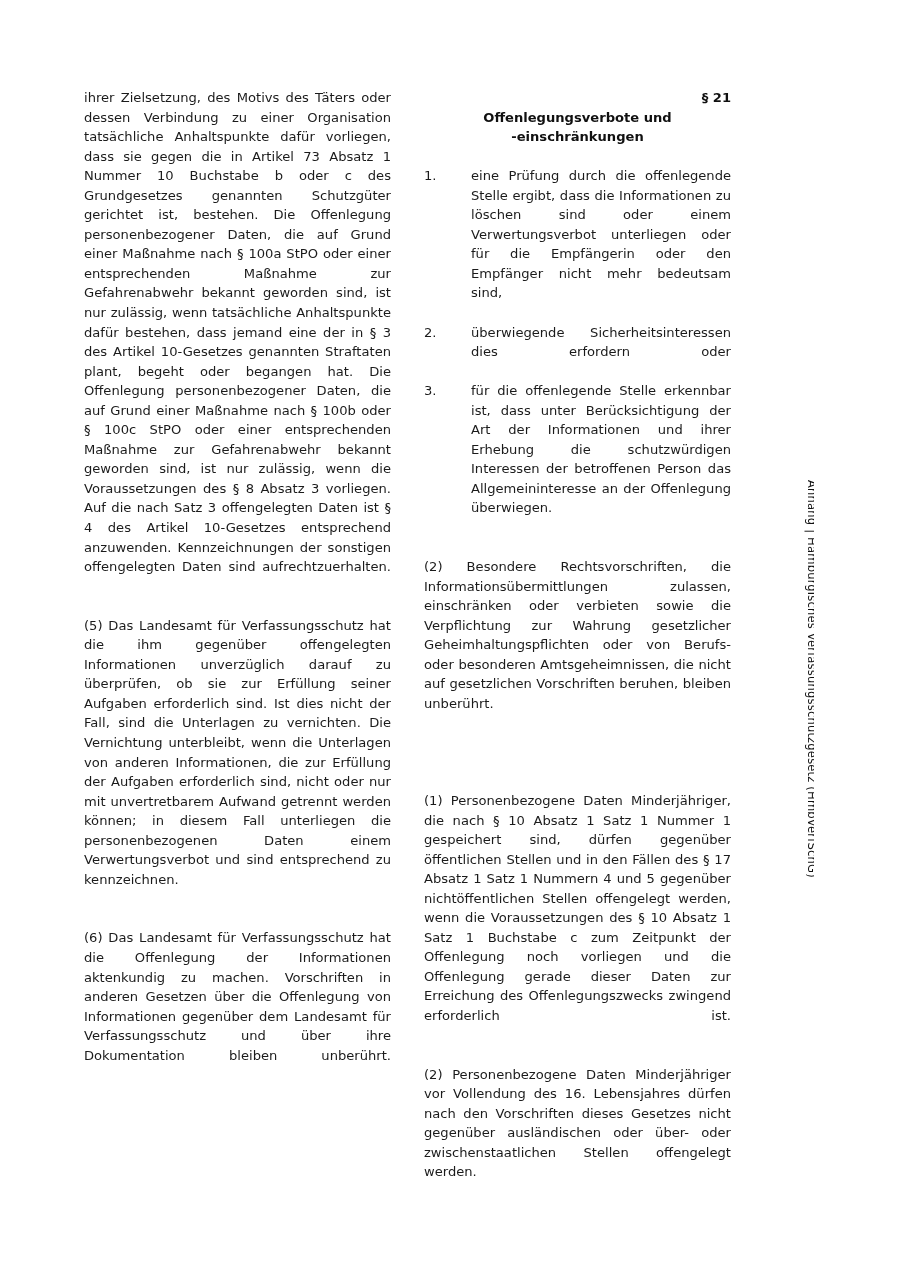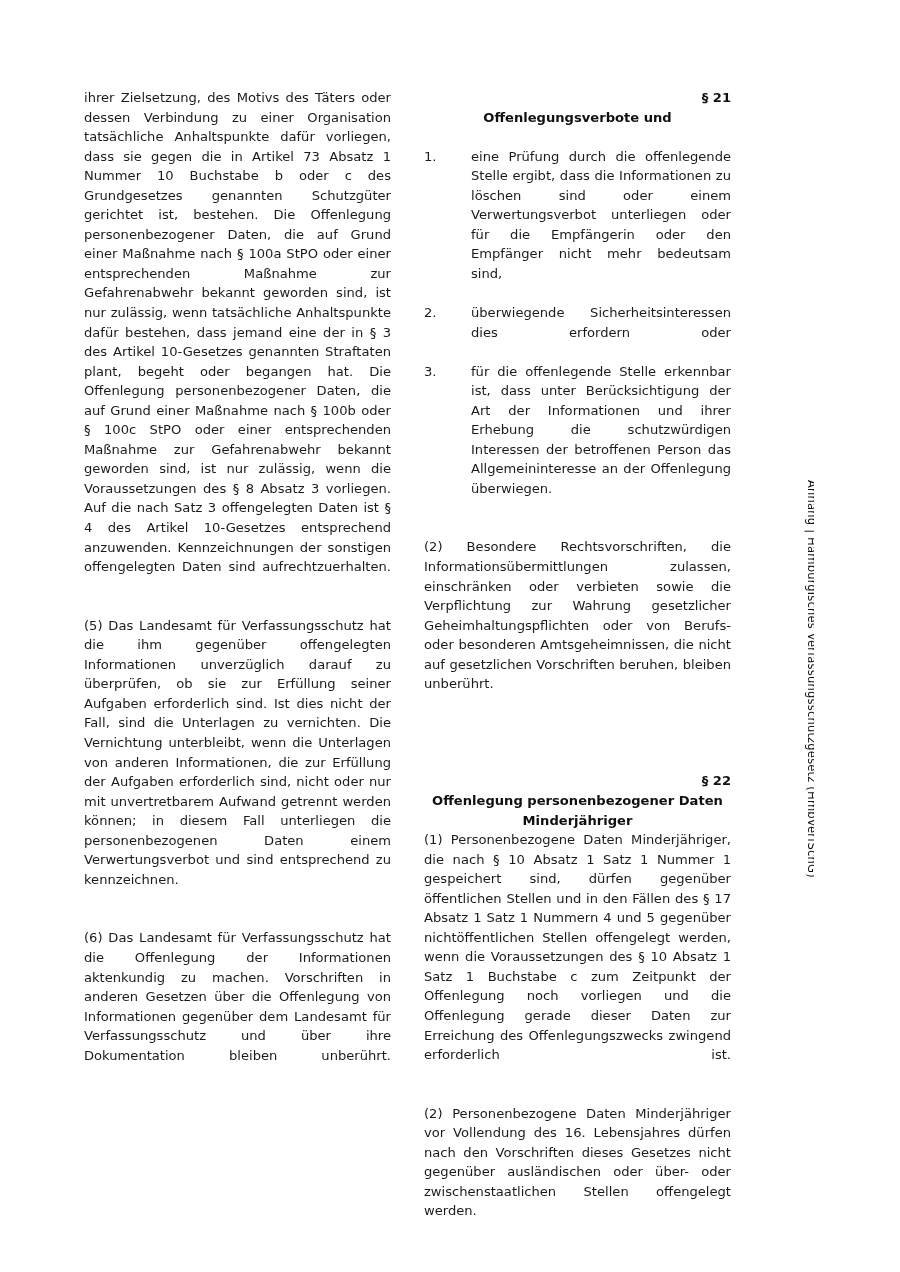--- a/index.html
+++ b/index.html
@@ -124,20 +124,21 @@
     <p class="j">(5) Das Landesamt für Verfassungsschutz hat die ihm gegenüber offengelegten Informationen unverzüglich darauf zu überprüfen, ob sie zur Erfüllung seiner Aufgaben erforderlich sind. Ist dies nicht der Fall, sind die Unterlagen zu vernichten. Die Vernichtung unterbleibt, wenn die Unterlagen von anderen Informationen, die zur Erfüllung der Aufgaben erforderlich sind, nicht oder nur mit unvertretbarem Aufwand getrennt werden können; in diesem Fall unterliegen die personenbezogenen Daten einem Verwertungsverbot und sind entsprechend zu kennzeichnen.</p>
     <div class="para-gap"></div>
     <p class="j">(6) Das Landesamt für Verfassungsschutz hat die Offenlegung der Informationen aktenkundig zu machen. Vorschriften in anderen Gesetzen über die Offenlegung von Informationen gegenüber dem Landesamt für Verfassungsschutz und über ihre Dokumentation bleiben unberührt.</p>
   </div>
 
   <div class="col" id="col-right">
 
     <div class="sec-head">
       <span class="sec-no">§ 21</span>
       <span class="sec-title-line">Offenlegungsverbote und</span>
+      <span class="sec-title-line">-einschränkungen</span>
     </div>
 
 
     <div class="para-gap"></div>
 
     <ol class="numlist">
       <li>
         <span class="marker">1.</span>
         <span class="j" style="display:block">eine Prüfung durch die offenlegende Stelle ergibt, dass die Informationen zu löschen sind oder einem Verwertungsverbot unterliegen oder für die Empfängerin oder den Empfänger nicht mehr bedeutsam sind,</span>
       </li>
@@ -150,25 +151,20 @@
         <span class="j" style="display:block">für die offenlegende Stelle erkennbar ist, dass unter Berücksichtigung der Art der Informationen und ihrer Erhebung die schutzwürdigen Interessen der betroffenen Person das Allgemeininteresse an der Offenlegung überwiegen.</span>
       </li>
     </ol>
 
     <div class="para-gap"></div>
 
     <p class="j">(2) Besondere Rechtsvorschriften, die Informationsübermittlungen zulassen, einschränken oder verbieten sowie die Verpflichtung zur Wahrung gesetzlicher Geheimhaltungspflichten oder von Berufs- oder besonderen Amtsgeheimnissen, die nicht auf gesetzlichen Vorschriften beruhen, bleiben unberührt.</p>
 
     <div style="height:58px"></div>
 
-    <div class="sec-head">
-      <span class="sec-no">§ 22</span>
-      <span class="sec-title-line">Offenlegung personenbezogener Daten</span>
-      <span class="sec-title-line">Minderjähriger</span>
-    </div>
 
     <p class="j">(1) Personenbezogene Daten Minderjähriger, die nach § 10 Absatz 1 Satz 1 Nummer 1 gespeichert sind, dürfen gegenüber öffentlichen Stellen und in den Fällen des § 17 Absatz 1 Satz 1 Nummern 4 und 5 gegenüber nichtöffentlichen Stellen offengelegt werden, wenn die Voraussetzungen des § 10 Absatz 1 Satz 1 Buchstabe c zum Zeitpunkt der Offenlegung noch vorliegen und die Offenlegung gerade dieser Daten zur Erreichung des Offenlegungszwecks zwingend erforderlich ist.</p>
 
     <div class="para-gap"></div>
 
     <p class="j">(2) Personenbezogene Daten Minderjähriger vor Vollendung des 16. Lebensjahres dürfen nach den Vorschriften dieses Gesetzes nicht gegenüber ausländischen oder über- oder zwischenstaatlichen Stellen offengelegt werden.</p>
   </div>
 
   <div id="running-head">Anhang | Hamburgisches Verfassungsschutzgesetz (HmbVerfSchG)</div>
 

